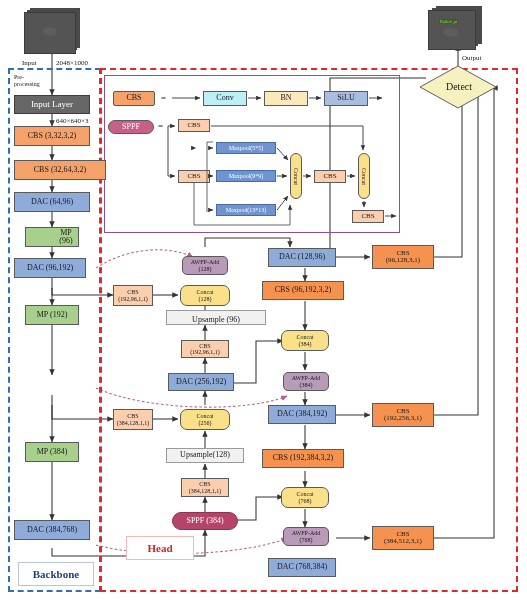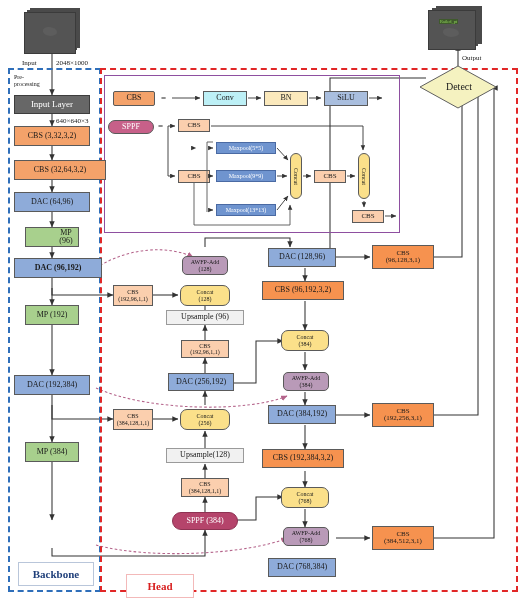--- a/index.html
+++ b/index.html
@@ -258,51 +258,51 @@
   </div>
   <div class="node cbs-orange t8" style="left:14px;top:160px;width:92px;height:20px;">
     <span>CBS (32,64,3,2)</span>
   </div>
   <div class="node dac t8" style="left:14px;top:192px;width:76px;height:20px;">
     <span>DAC (64,96)</span>
   </div>
   <div class="node mp t8" style="left:25px;top:227px;width:54px;height:20px;padding-left:28px;">
     <span>MP (96)</span>
   </div>
-  <div class="node dac t8" style="left:14px;top:258px;width:88px;height:20px;font-weight:bold;">
+  <div class="node dac t8" style="left:14px;top:258px;width:72px;height:20px;">
     <span>DAC (96,192)</span>
   </div>
   <div class="node mp t8" style="left:25px;top:305px;width:54px;height:20px;">
     <span>MP (192)</span>
   </div>
-  <div class="node dac t8" style="left:14px;top:375px;width:76px;height:20px;">
-    <span>DAC (192,384)</span>
-  </div>
   <div class="node mp t8" style="left:25px;top:442px;width:54px;height:20px;">
     <span>MP (384)</span>
+  </div>
+  <div class="node dac t8" style="left:14px;top:520px;width:76px;height:20px;">
+    <span>DAC (384,768)</span>
   </div>
 
   <div class="node cbs-light t6" style="left:113px;top:285px;width:40px;height:21px;">
     <span>CBS</span>
     <span>(192,96,1,1)</span>
   </div>
   <div class="node cbs-light t6" style="left:113px;top:409px;width:40px;height:21px;">
     <span>CBS</span>
     <span>(384,128,1,1)</span>
   </div>
 
   <div class="node awfp t6" style="left:182px;top:256px;width:46px;height:19px;">
     <span>AWFP-Add</span>
     <span>(128)</span>
   </div>
   <div class="node concat t6" style="left:180px;top:285px;width:50px;height:21px;">
     <span>Concat</span>
     <span>(128)</span>
   </div>
-  <div class="node upsample t8" style="left:166px;top:310px;width:78px;height:15px;">
+  <div class="node upsample t8" style="left:166px;top:310px;width:100px;height:15px;justify-content:flex-end;">
     <span>Upsample (96)</span>
   </div>
   <div class="node cbs-light t6" style="left:181px;top:340px;width:48px;height:18px;">
     <span>CBS</span>
     <span>(192,96,1,1)</span>
   </div>
   <div class="node dac t8" style="left:168px;top:373px;width:66px;height:18px;">
     <span>DAC (256,192)</span>
   </div>
   <div class="node concat t6" style="left:180px;top:409px;width:50px;height:21px;">
@@ -366,17 +366,17 @@
   </div>
 
   <svg class="layer">
     <polygon points="458,66 496,87 458,108 420,87" fill="#f5f2c0" stroke="#5f5f5f" stroke-width="1"></polygon>
   </svg>
   <div class="plaintext t10" style="left:438px;top:81px;width:42px;text-align:center;">Detect</div>
 
   <div class="legendbox legend-backbone" style="left:18px;top:562px;width:74px;height:22px;">
     <span>Backbone</span>
   </div>
-  <div class="legendbox legend-head" style="left:126px;top:574px;width:66px;height:22px;">
+  <div class="legendbox legend-head" style="left:126px;top:536px;width:66px;height:22px;">
     <span>Head</span>
   </div>
 
 </div>
 
 </body></html>

